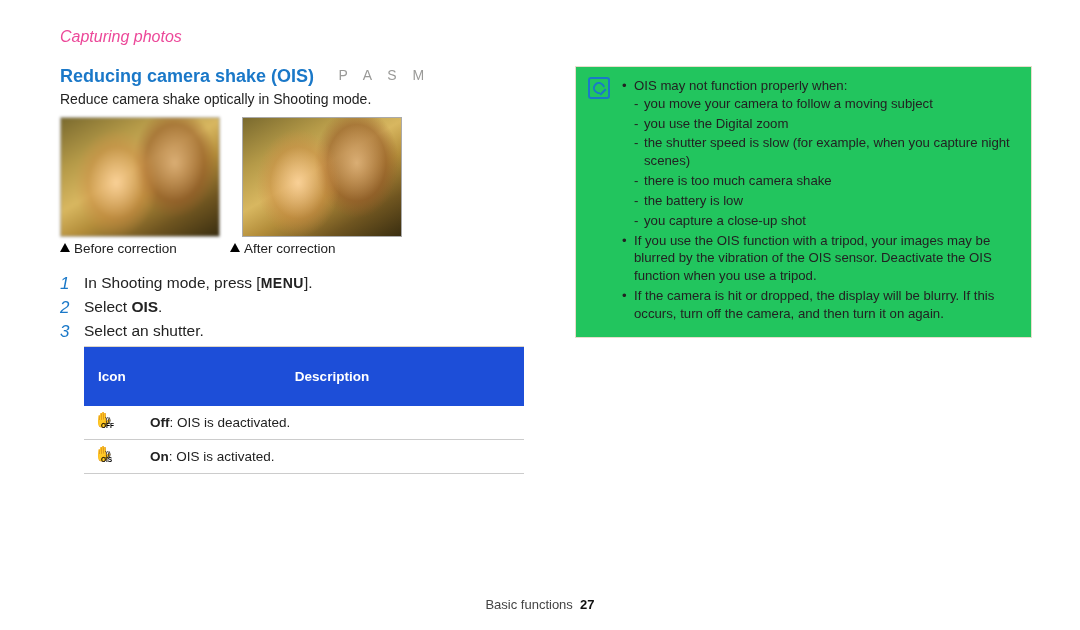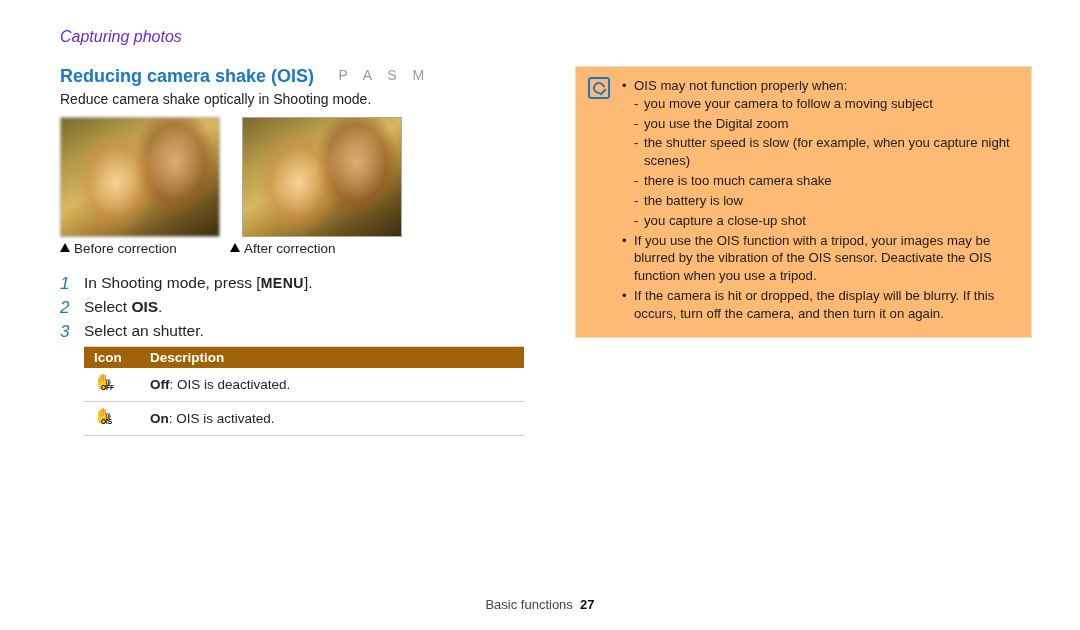--- a/index.html
+++ b/index.html
@@ -7,21 +7,21 @@
     width: 1080px;
     height: 630px;
     background: #fff;
     font-family: "Segoe UI", Arial, sans-serif;
     color: #222;
     position: relative;
     padding: 28px 48px 0 60px;
   }
   .page-header {
     font-size: 16px;
-    color: #6d28d9;
+    color: #ec4899;
     font-style: italic;
     margin-bottom: 20px;
   }
   .columns {
     display: flex;
     gap: 40px;
   }
   .left-col { width: 475px; }
   .right-col { flex: 1; }
   .section-title {
@@ -104,24 +104,24 @@
     vertical-align: 0;
   }
   table.opts {
     border-collapse: collapse;
     width: 440px;
     margin-top: 6px;
     margin-left: 24px;
     font-size: 13.5px;
   }
   table.opts th {
-    background: #a16207;
+    background: #1d4ed8;
     color: #fff;
-    text-align: left;
-    padding: 3px 10px;
+    text-align: center;
+    padding: 22px 10px;
     font-weight: 600;
     border-top: 1px solid #dcd5c7;
   }
   table.opts th:first-child { width: 56px; }
   table.opts td {
     padding: 6px 10px;
     border-bottom: 1px solid #ccc;
     vertical-align: middle;
   }
   .hand-icon {
@@ -144,21 +144,21 @@
   .hand-icon .sub {
     position: absolute;
     left: 7px; top: 10px;
     font-size: 6.5px;
     font-weight: 800;
     color:#000;
   }
   .note-box {
     display: flex;
     gap: 12px;
-    background: #fdba74;
+    background: #22c55e;
     border: 1px solid #e6decb;
     padding: 10px 14px 12px 12px;
     font-size: 13.2px;
     line-height: 1.35;
   }
   .note-icon {
     flex: none;
     width: 22px; height: 22px;
     border: 2px solid #1a78c8;
     border-radius: 3px;

